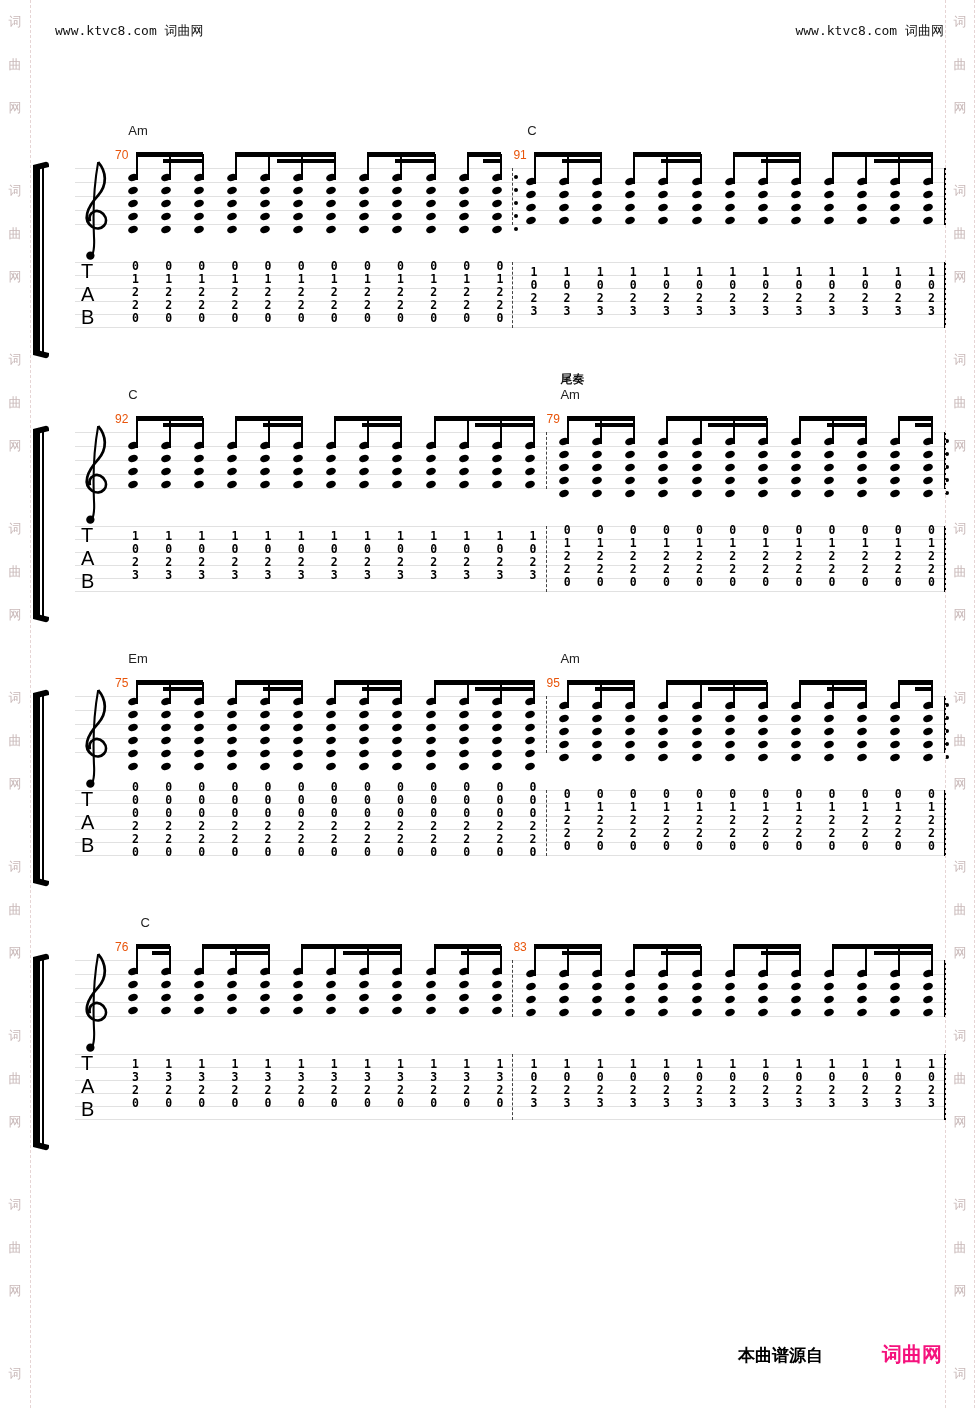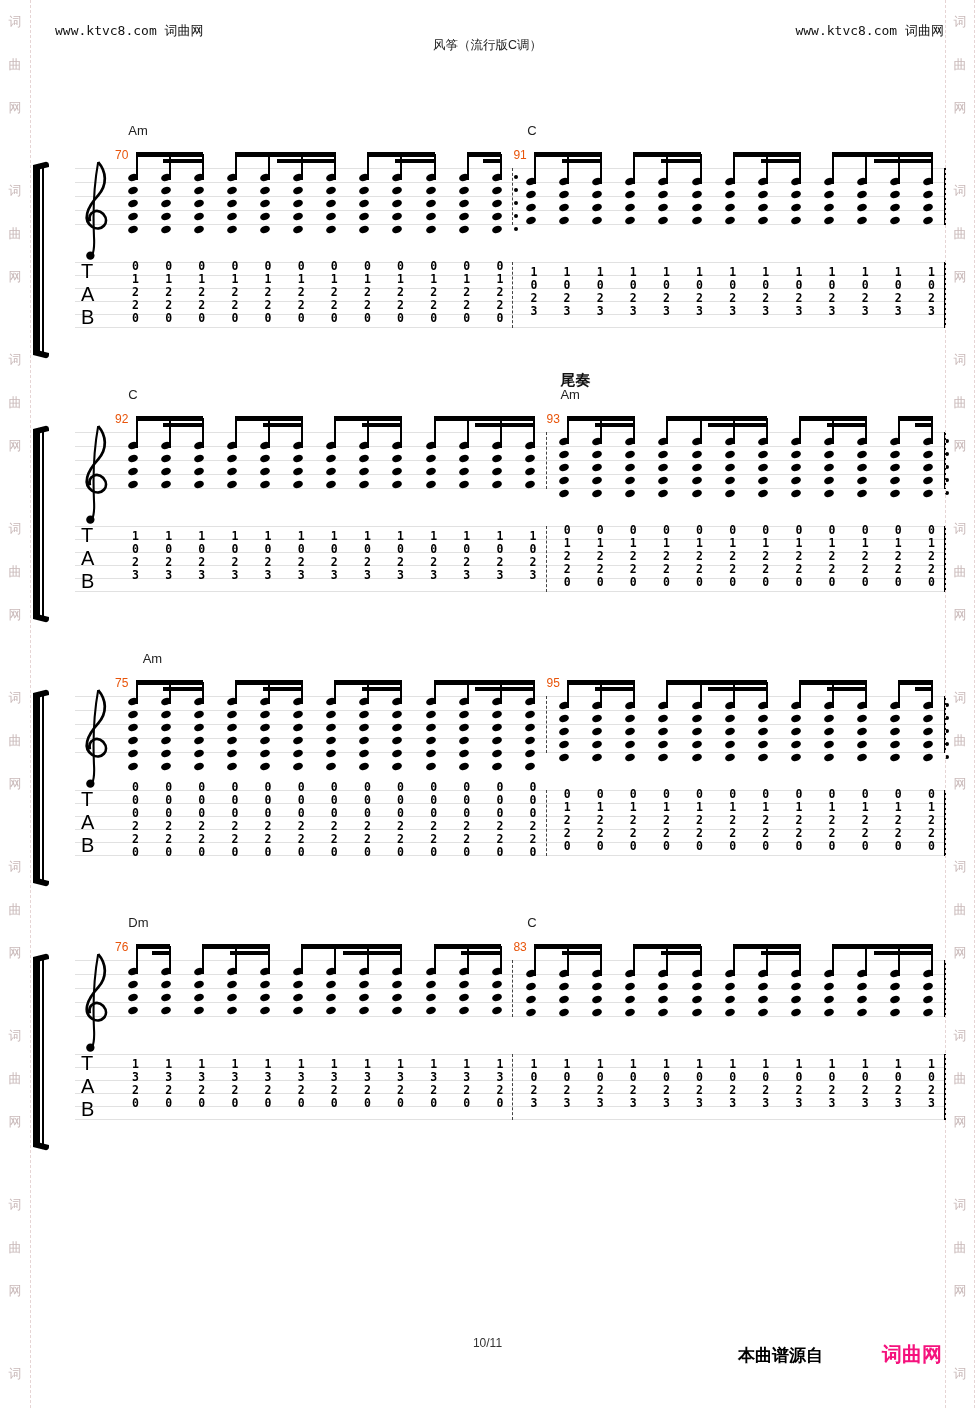--- a/index.html
+++ b/index.html
@@ -26,21 +26,21 @@
   .system{position:relative;padding-left:46px;margin-bottom:40px;height:224px;}
   .bracket{position:absolute;left:4px;top:64px;width:7px;height:184px;background:#000;}
   .bracket:before,.bracket:after{content:"";position:absolute;left:0;width:16px;height:6px;background:#000;}
   .bracket:before{top:-5px;transform:skewY(-14deg);border-radius:0 4px 0 0;}
   .bracket:after{bottom:-5px;transform:skewY(14deg);border-radius:0 0 4px 0;}
   .sys-startline{position:absolute;left:13px;top:64px;width:2px;height:184px;background:#000;}
 
   .chord-row{position:relative;height:36px;margin-left:40px;display:flex;}
   .chord-cell{position:relative;}
   .chord-inner{position:absolute;bottom:2px;}
-  .section-label{display:block;font-size:15px;font-weight:bold;color:#111;line-height:15px;}
+  .section-label{display:block;font-size:12px;font-weight:bold;color:#111;line-height:15px;}
   .chord-label{display:block;font-size:13px;color:#222;line-height:15px;}
 
   .notation-row{position:relative;height:112px;}
   .stafflines{position:absolute;left:0;right:0;top:28px;height:57px;
     background:repeating-linear-gradient(to bottom,#e1e1e1 0,#e1e1e1 1px,transparent 1px,transparent 14px);}
   .tablines{position:absolute;left:0;right:0;top:0;height:66px;
     background:repeating-linear-gradient(to bottom,#e1e1e1 0,#e1e1e1 1px,transparent 1px,transparent 13px);}
   .clef-zone{position:absolute;left:0;top:0;width:40px;height:112px;}
   .clef-zone svg{position:absolute;left:2px;top:20px;overflow:visible;}
   .measures{position:absolute;left:40px;right:0;top:0;bottom:0;display:flex;}
@@ -162,21 +162,20 @@
     <div class="wm-group">
       <span class="wm-char">词</span>
       <span class="wm-char">曲</span>
     </div>
   </div>
 
 <div class="content">
   <div class="header">
     <span class="site-label left">www.ktvc8.com 词曲网</span>
     <span class="site-label right">www.ktvc8.com 词曲网</span>
-    <div class="sheet-title">风筝（流行版C调）</div>
   </div>
 
   <div class="systems" id="systems">
       <div class="system">
         <div class="bracket"></div>
         <div class="sys-startline"></div>
         <div class="chord-row">
           <div class="chord-cell" style="flex-grow: 12;">
             <div class="chord-inner" style="left: 3.33333%;">
               <span class="chord-label">Am</span>
@@ -642,21 +641,21 @@
               <div class="beam b2" style="left: 11.2308%; width: 9.32308%; top: 19px;"></div>
               <div class="beam" style="left: 27.8462%; width: 15.7846%; top: 12px;"></div>
               <div class="beam b2" style="left: 34.3077%; width: 9.32308%; top: 19px;"></div>
               <div class="beam" style="left: 50.9231%; width: 15.7846%; top: 12px;"></div>
               <div class="beam b2" style="left: 57.3846%; width: 9.32308%; top: 19px;"></div>
               <div class="beam" style="left: 74%; width: 23.4769%; top: 12px;"></div>
               <div class="beam b2" style="left: 83.6923%; width: 13.7846%; top: 19px;"></div>
             </div>
             <div class="barline dashed" style="position: relative; top: 28px; height: 57px;"></div>
             <div class="measure" style="flex-grow: 12;">
-              <span class="meas-num">93</span>
+              <span class="meas-num">79</span>
               <div class="stem" style="left: 5.16667%; top: 14px; height: 26px;"></div>
               <div class="notehead" style="left: calc(5.16667% + 2px); top: 34px;"></div>
               <div class="notehead" style="left: calc(5.16667% + 2px); top: 47px;"></div>
               <div class="notehead" style="left: calc(5.16667% + 2px); top: 60px;"></div>
               <div class="notehead" style="left: calc(5.16667% + 2px); top: 73px;"></div>
               <div class="notehead" style="left: calc(5.16667% + 2px); top: 86px;"></div>
               <div class="stem" style="left: 13.5%; top: 14px; height: 26px;"></div>
               <div class="notehead" style="left: calc(13.5% + 2px); top: 34px;"></div>
               <div class="notehead" style="left: calc(13.5% + 2px); top: 47px;"></div>
               <div class="notehead" style="left: calc(13.5% + 2px); top: 60px;"></div>
@@ -915,20 +914,25 @@
               </div>
             </div>
             <div class="barline solid" style="position: relative; height: 66px;"></div>
           </div>
         </div>
       </div>
       <div class="system">
         <div class="bracket"></div>
         <div class="sys-startline"></div>
         <div class="chord-row">
+          <div class="chord-cell" style="flex-grow: 13;">
+            <div class="chord-inner" style="left: 3.07692%;">
+              <span class="chord-label">Em</span>
+            </div>
+          </div>
           <div class="chord-cell" style="flex-grow: 12;">
             <div class="chord-inner" style="left: 3.33333%;">
               <span class="chord-label">Am</span>
             </div>
           </div>
         </div>
         <div class="notation-row">
           <div class="stafflines"></div>
           <div class="clef-zone">
             <svg width="34" height="104" viewBox="0 0 30 100">
@@ -1334,25 +1338,20 @@
               </div>
             </div>
             <div class="barline solid" style="position: relative; height: 66px;"></div>
           </div>
         </div>
       </div>
       <div class="system">
         <div class="bracket"></div>
         <div class="sys-startline"></div>
         <div class="chord-row">
-          <div class="chord-cell" style="flex-grow: 12;">
-            <div class="chord-inner" style="left: 3.33333%;">
-              <span class="chord-label">Dm</span>
-            </div>
-          </div>
           <div class="chord-cell" style="flex-grow: 13;">
             <div class="chord-inner" style="left: 3.07692%;">
               <span class="chord-label">C</span>
             </div>
           </div>
         </div>
         <div class="notation-row">
           <div class="stafflines"></div>
           <div class="clef-zone">
             <svg width="34" height="104" viewBox="0 0 30 100">
@@ -1676,17 +1675,16 @@
                 <span>3</span>
               </div>
             </div>
             <div class="barline solid" style="position: relative; height: 66px;"></div>
           </div>
         </div>
       </div>
     </div>
 
   <div class="footer">
-    <div class="page-num">10/11</div>
     <span class="source-label">本曲谱源自</span>
     <span class="brand-label">词曲网</span>
   </div>
 </div>
 
 </body></html>

